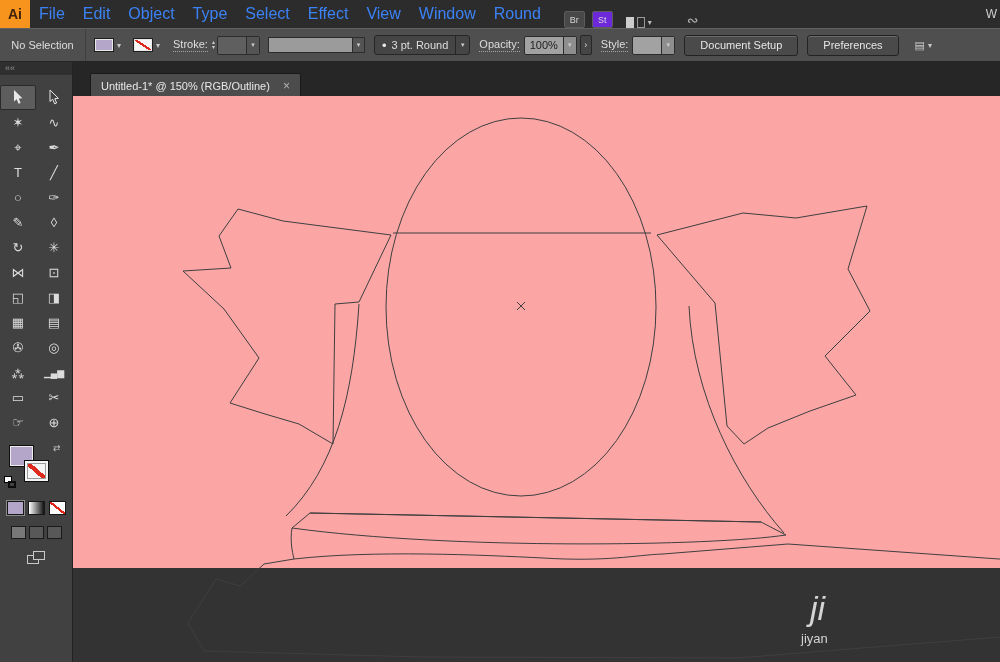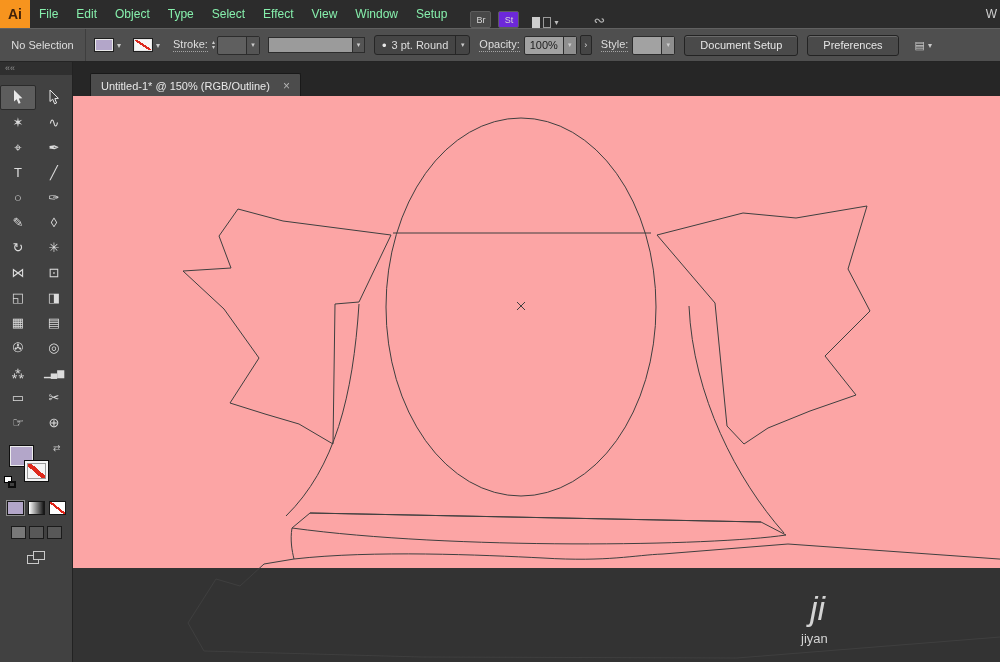--- a/index.html
+++ b/index.html
@@ -7,21 +7,21 @@
   body {
     position: relative; overflow: hidden; background:#333;
     font-family: "Liberation Sans", sans-serif; font-size: 12px;
     cursor: default;
   }
   
   .menubar { position:absolute; top:0; left:0; width:1000px; height:28px;
     background:#2c2c2c; display:flex; align-items:stretch; }
   .logo { width:30px; background:#f7941e; color:#40220a; font-weight:bold;
     font-size:14px; display:flex; align-items:center; justify-content:center; }
-  .menu-item { display:flex; align-items:center; padding:0 9px; color:#86efac; font-size:12px; }
+  .menu-item { display:flex; align-items:center; padding:0 9px; color:#3b82f6; font-size:16px; }
   .mb-right { display:flex; align-items:flex-end; gap:7px; margin-left:14px; }
   .mb-chip { width:21px; height:17px; background:#484848; border:1px solid #5c5c5c;
     color:#d6d6d6; font-size:9px; display:flex; align-items:center; justify-content:center; border-radius:2px; }
   .chip-st { background:#6d28d9;margin-top:20px; }
   .arrange { display:flex; align-items:center; gap:3px; color:#cfcfcf; margin-left:6px; }
   .arrange .sq1 { width:8px; height:11px; background:#cdcdcd; display:inline-block; }
   .arrange .sq2 { width:8px; height:11px; border:1px solid #9a9a9a; display:inline-block; }
   .mb-caret { font-size:8px; color:#bdbdbd; }
   .gesture { color:#b5b5b5; font-size:14px; margin-left:28px; }
   .mb-edge { position:absolute; right:3px; top:7px; color:#cfcfcf; font-size:12px; }
@@ -107,21 +107,21 @@
 <div class="menubar">
   <div class="logo">Ai</div>
   <div class="menu-item">File</div>
   <div class="menu-item">Edit</div>
   <div class="menu-item">Object</div>
   <div class="menu-item">Type</div>
   <div class="menu-item">Select</div>
   <div class="menu-item">Effect</div>
   <div class="menu-item">View</div>
   <div class="menu-item">Window</div>
-  <div class="menu-item">Setup</div>
+  <div class="menu-item">Round</div>
   <div class="mb-right">
     <div class="mb-chip">Br</div>
     <div class="mb-chip chip-st">St</div>
     <div class="arrange">
       <span class="sq1"></span>
       <span class="sq2"></span>
       <span class="mb-caret">▾</span>
     </div>
     <div class="gesture">∾</div>
   </div>

